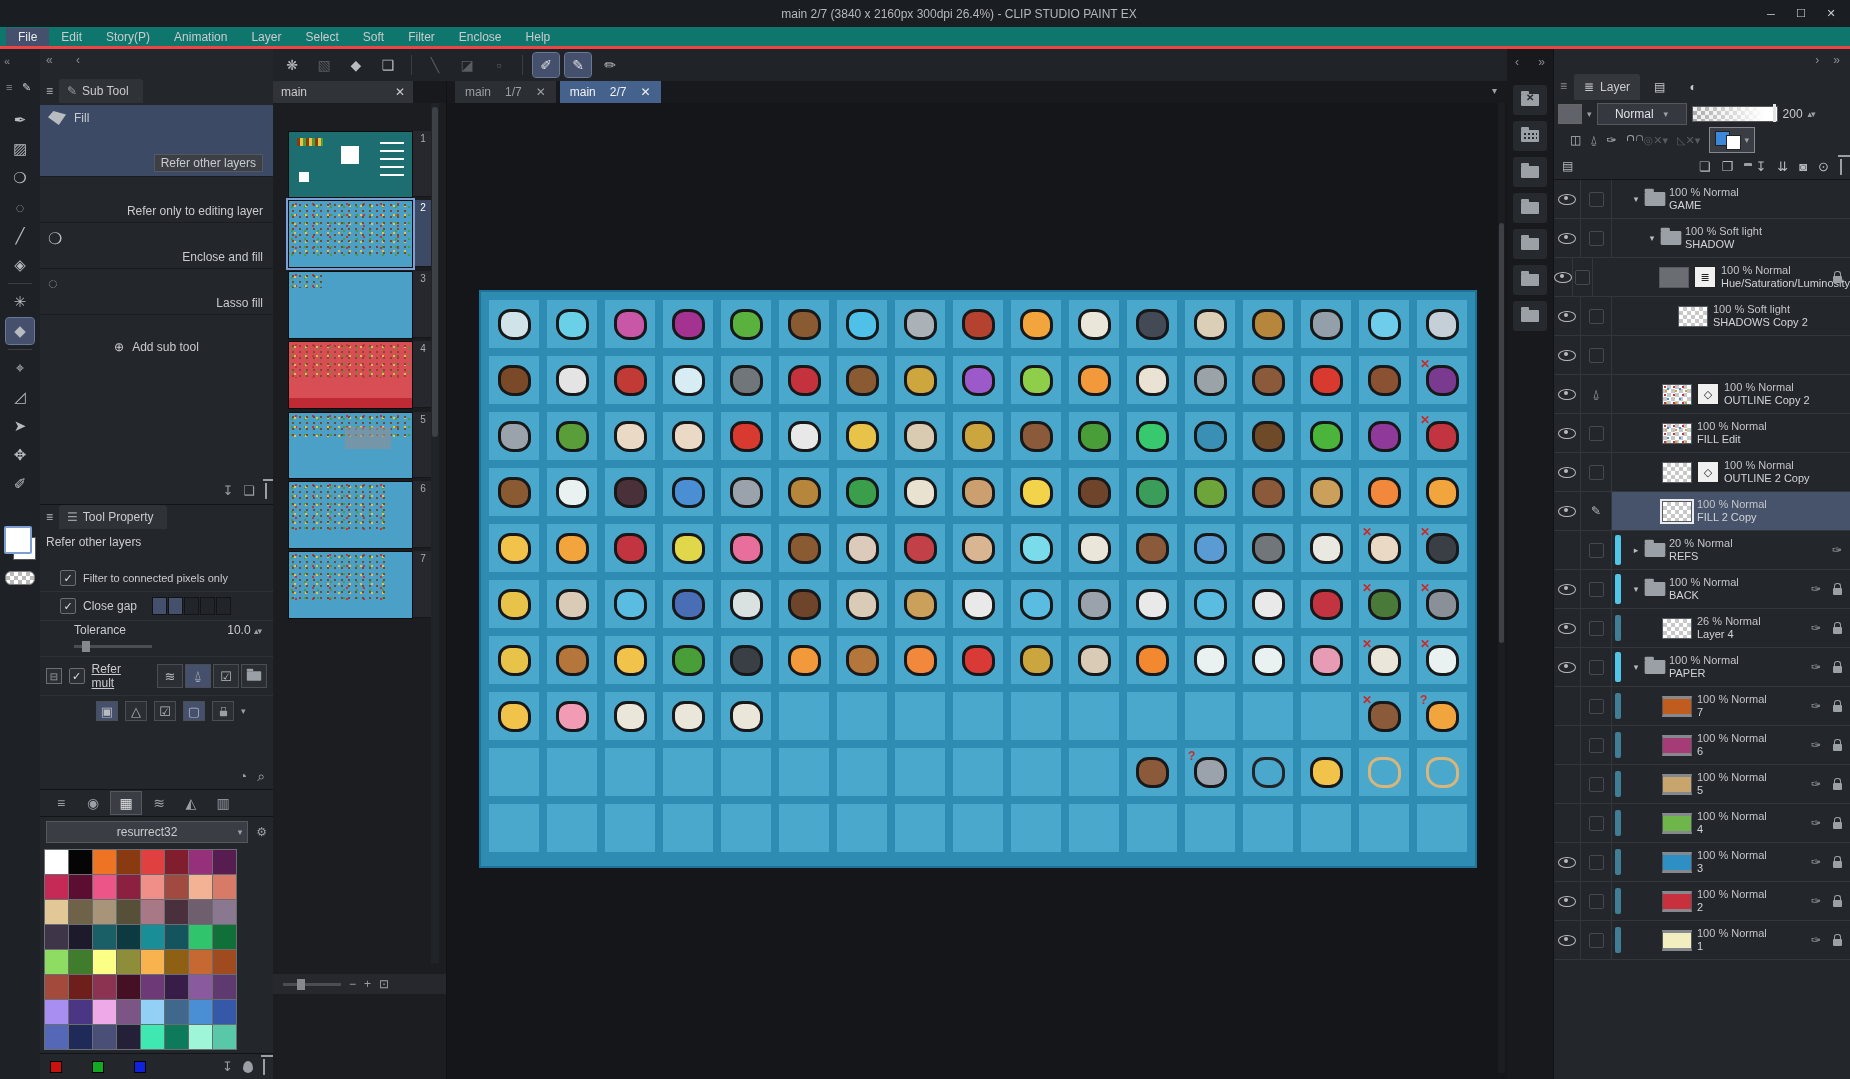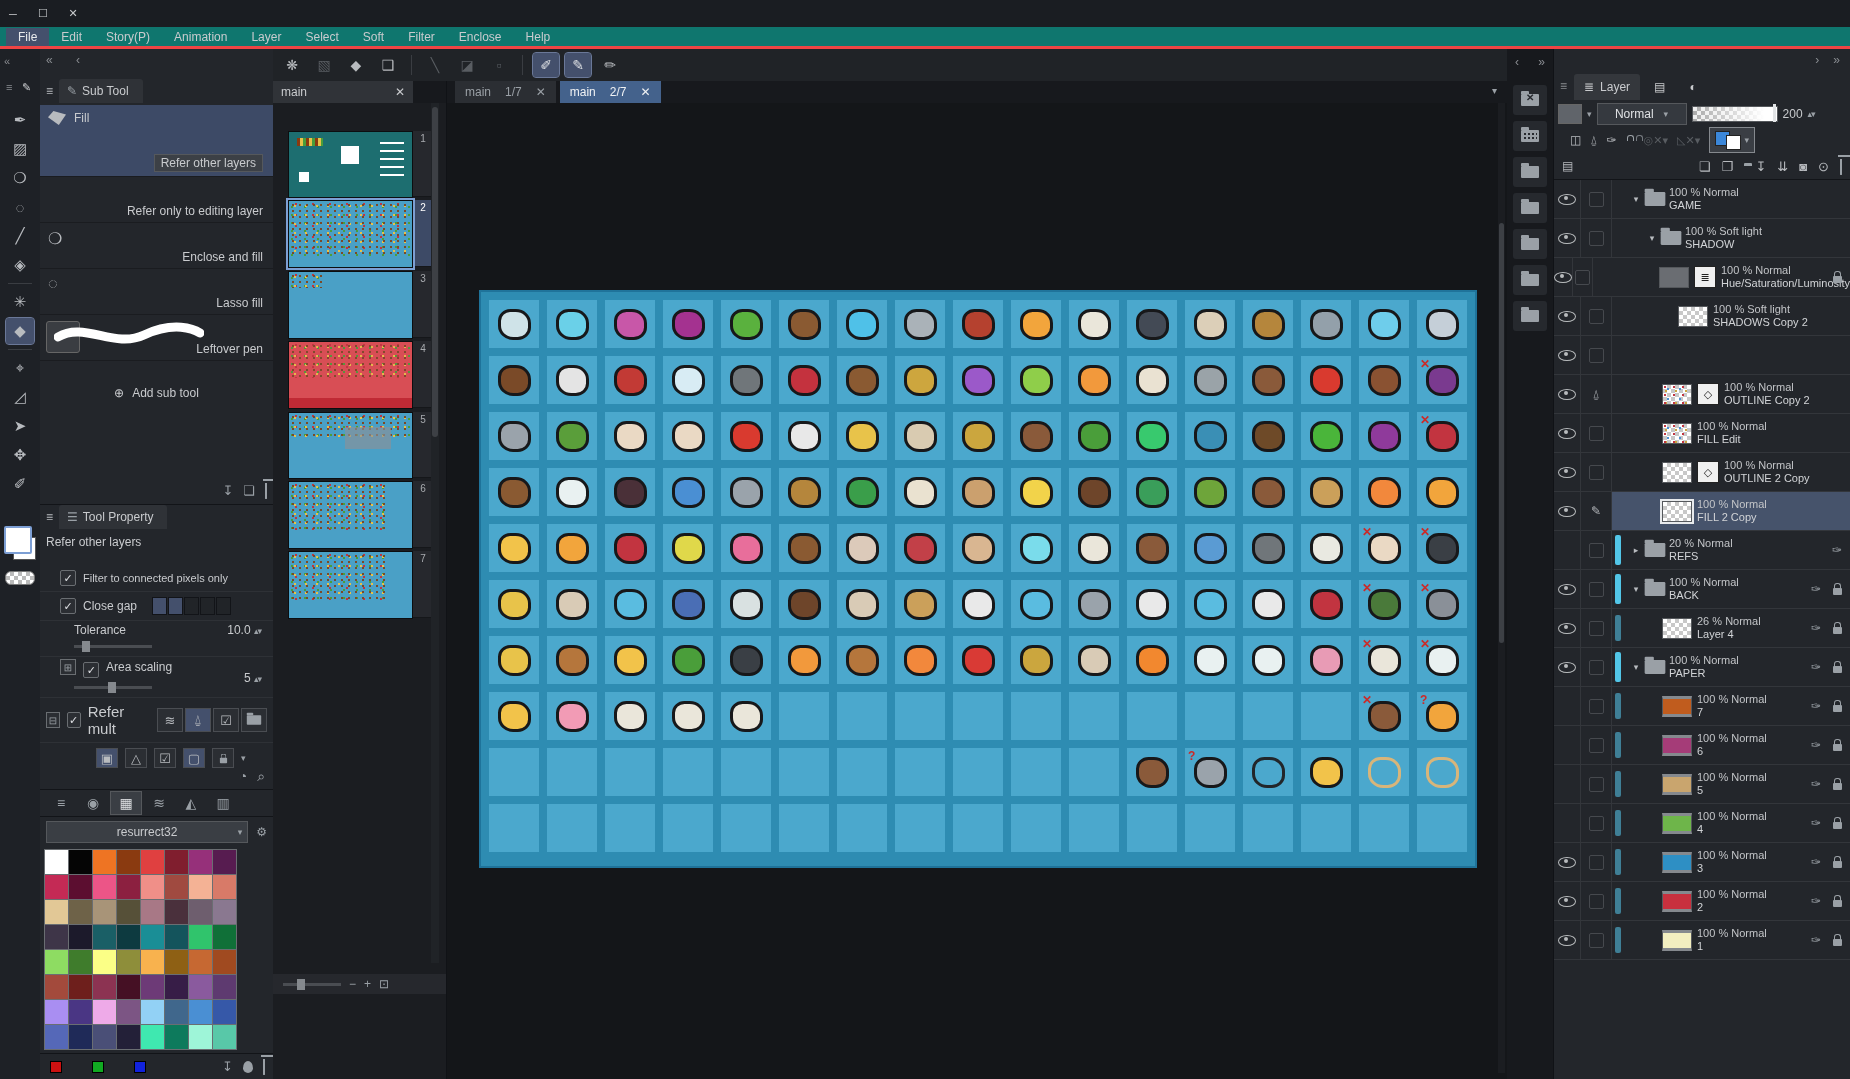--- a/index.html
+++ b/index.html
@@ -172,20 +172,21 @@
   .ltext{line-height:13px;font-size:11px;color:#c3c5c8;white-space:nowrap;overflow:hidden;max-width:150px;}
   .ltext .l2{color:#d2d4d7;}
   .rico{position:absolute;right:8px;display:flex;gap:12px;align-items:center;color:#9aa0a6;}
 </style>
 </head>
 <body>
 
 <div id="app">
 
   <div id="titlebar" class="abs">
+    <div id="title">main 2/7 (3840 x 2160px 300dpi 26.4%)  - CLIP STUDIO PAINT EX</div>
     <div id="winbtns">
         <span class="winbtn">─</span>
         <span class="winbtn">☐</span>
         <span class="winbtn">✕</span>
       </div>
   </div>
 
   <div id="menubar" class="abs">
       <span class="menu-item active">File</span>
       <span class="menu-item">Edit</span>
@@ -257,27 +258,20 @@
             <span class="si-label">Refer only to editing layer</span>
           </div>
           <div class="sub-item">
             <span class="si-glyph">❍</span>
             <span class="si-label">Enclose and fill</span>
           </div>
           <div class="sub-item">
             <span class="si-glyph">◌</span>
             <span class="si-label">Lasso fill</span>
           </div>
-          <div class="sub-item">
-            <span class="si-thumb"></span>
-            <span class="squiggle"><svg width="150" height="30">
-                <path d="M4 18 C 30 2, 60 30, 90 16 S 140 10, 146 14" stroke="#ffffff" stroke-width="9" fill="none" stroke-linecap="round"></path>
-              </svg></span>
-            <span class="si-label">Leftover pen</span>
-          </div>
         </div>
       <div class="add-row">
         <span>⊕</span>
         <span>Add sub tool</span>
       </div>
       <div class="st-foot">
         <span>↧</span>
         <span>❏</span>
         <span><span class="trash"></span></span>
       </div>
@@ -308,33 +302,24 @@
             <i></i>
           </span>
       </div>
       <div class="slider-row">
         <span class="sl-label">Tolerance</span>
         <span class="sl-val"><span>10.0</span> <span class="spin">▴▾</span></span>
         <div class="track">
             <i style="left:8px;"></i>
           </div>
       </div>
-      <div class="slider-row" style="padding-left:20px;">
-        <span class="mini" style="display:inline-flex;margin-right:4px;">⊞</span>
-        <span class="cbx" style="display:inline-flex;margin-right:4px;vertical-align:-3px;">✓</span>
-        <span class="sl-label">Area scaling</span>
-        <span class="sl-val" style="top:14px;"><span>5</span> <span class="spin">▴▾</span></span>
-        <div class="track" style="margin-left:14px;">
-            <i style="left:34px;"></i>
-          </div>
-      </div>
       <div class="tp-row" style="padding-left:6px;">
         <span class="mini">⊟</span>
         <span class="cbx">✓</span>
-        <span style="font-size:15px;">Refer mult</span>
+        <span style="font-size:12px;text-decoration:underline;">Refer mult</span>
         <span style="display:flex;gap:2px;margin-left:4px;">
           <span class="icobox">≋</span>
           <span class="icobox on">⍙</span>
           <span class="icobox">☑</span>
           <span class="icobox">
               <span class="folder" style="transform:scale(.8);"></span>
             </span>
         </span>
       </div>
       <div class="tp-row" style="padding-left:56px;border-bottom:none;">

